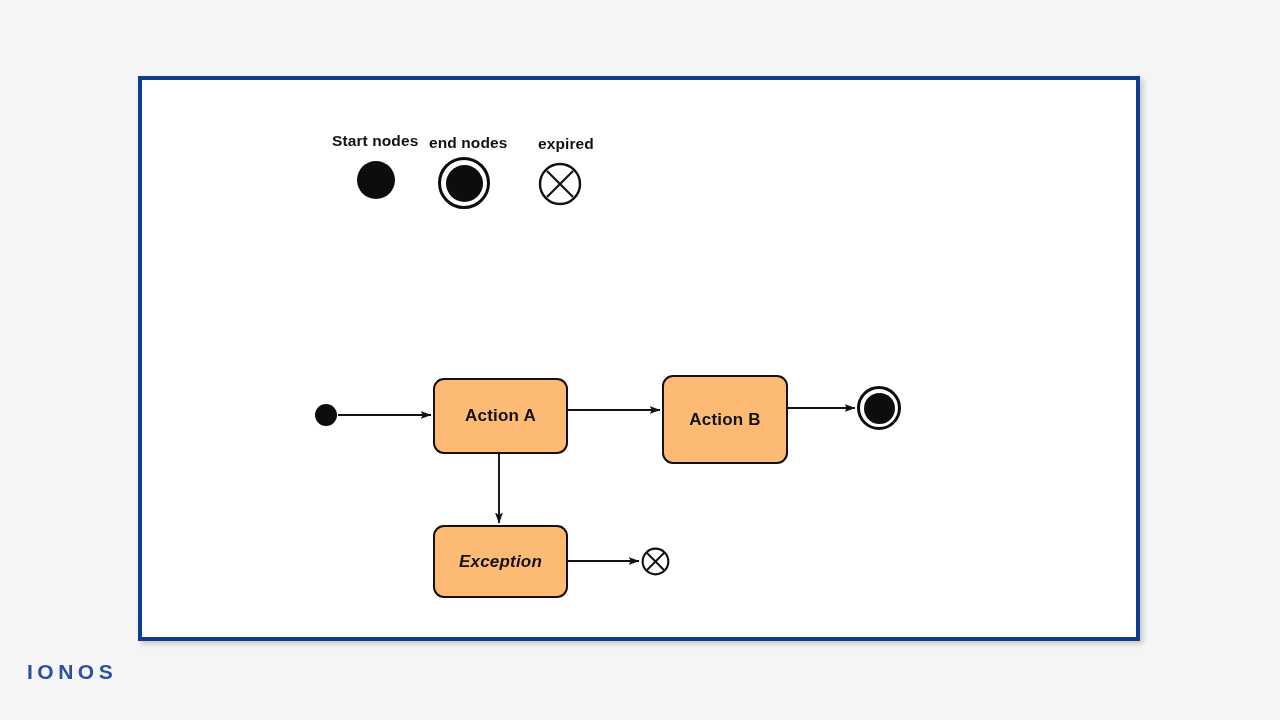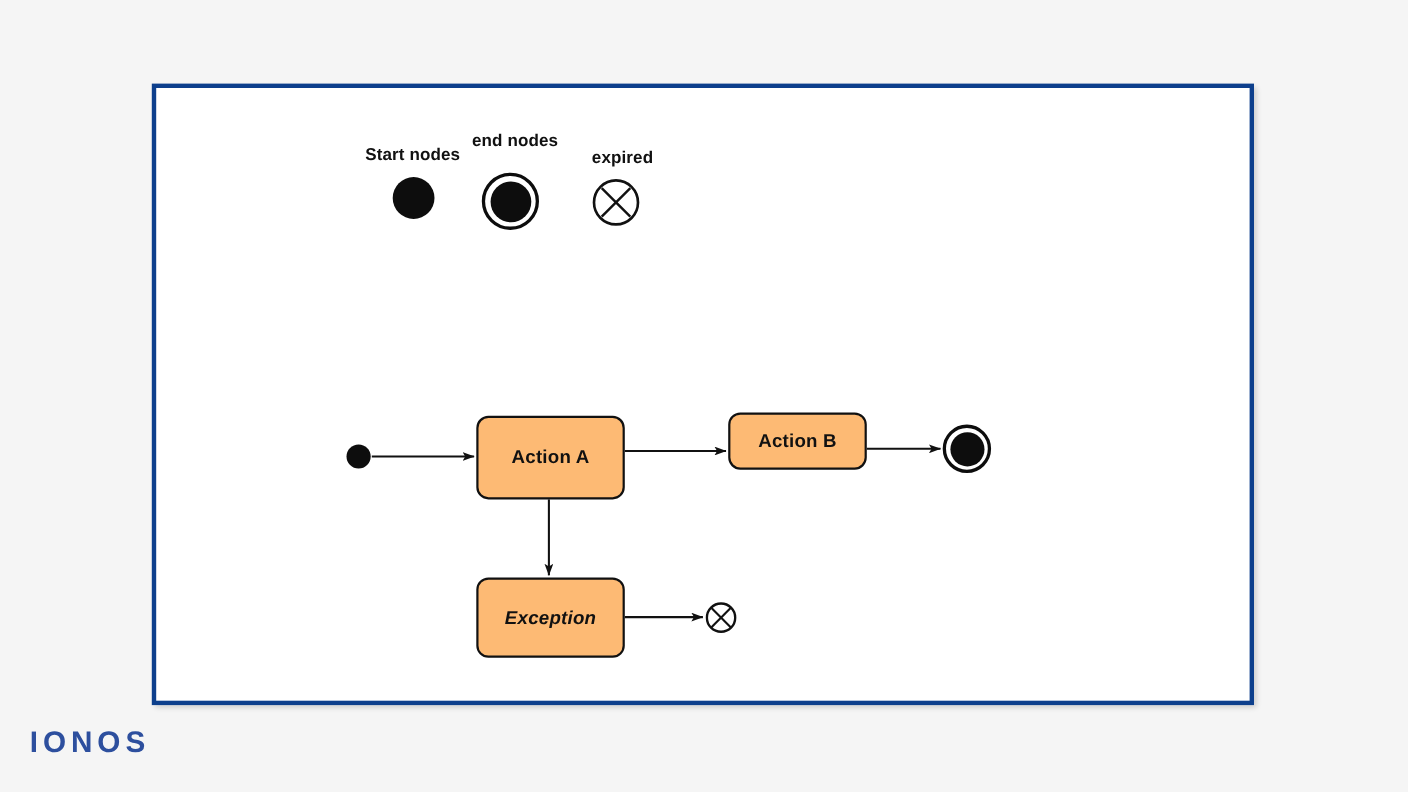--- a/index.html
+++ b/index.html
@@ -42,21 +42,21 @@
   
   .legend-label {
     position: absolute;
     font-size: 15.5px;
     font-weight: bold;
     color: #111111;
     white-space: nowrap;
     letter-spacing: 0.1px;
   }
   #legend-label-start  { left: 314px; top: 132px; margin-left: 18px; }
-  #legend-label-end    { left: 429px; top: 120px; }
+  #legend-label-end    { left: 429px; top: 134px; }
   #legend-label-expired{ left: 538px; top: 135px; }
 
   
   #legend-icon-start {
     position: absolute;
     left: 357px;
     top: 161px;
     width: 38px;
     height: 38px;
     border-radius: 50%;
@@ -106,21 +106,21 @@
     justify-content: center;
   }
   .action-box-label {
     font-size: 17px;
     font-weight: bold;
     color: #111111;
     letter-spacing: 0.2px;
     white-space: nowrap;
   }
   #node-action-a  { left: 433px; top: 378px; width: 135px; height: 76px; }
-  #node-action-b  { left: 662px; top: 375px; width: 126px; height: 52px; }
+  #node-action-b  { left: 662px; top: 375px; width: 126px; height: 89px; }
   #node-exception { left: 433px; top: 525px; width: 135px; height: 73px; font-style: italic; }
 
   
   #node-start {
     position: absolute;
     left: 315px;
     top: 404px;
     width: 22px;
     height: 22px;
     border-radius: 50%;
@@ -165,21 +165,21 @@
     top: 0;
     width: 1280px;
     height: 720px;
   }
 
   
   #ionos-logo {
     position: absolute;
     left: 27px;
     top: 660px;
-    font-size: 27px;
+    font-size: 21px;
     font-weight: bold;
     letter-spacing: 4.5px;
     color: #2d4f9e;
     font-family: "Liberation Sans", sans-serif;
   }
 </style>
 </head>
 <body>
 
 <div id="slide-frame"></div>

